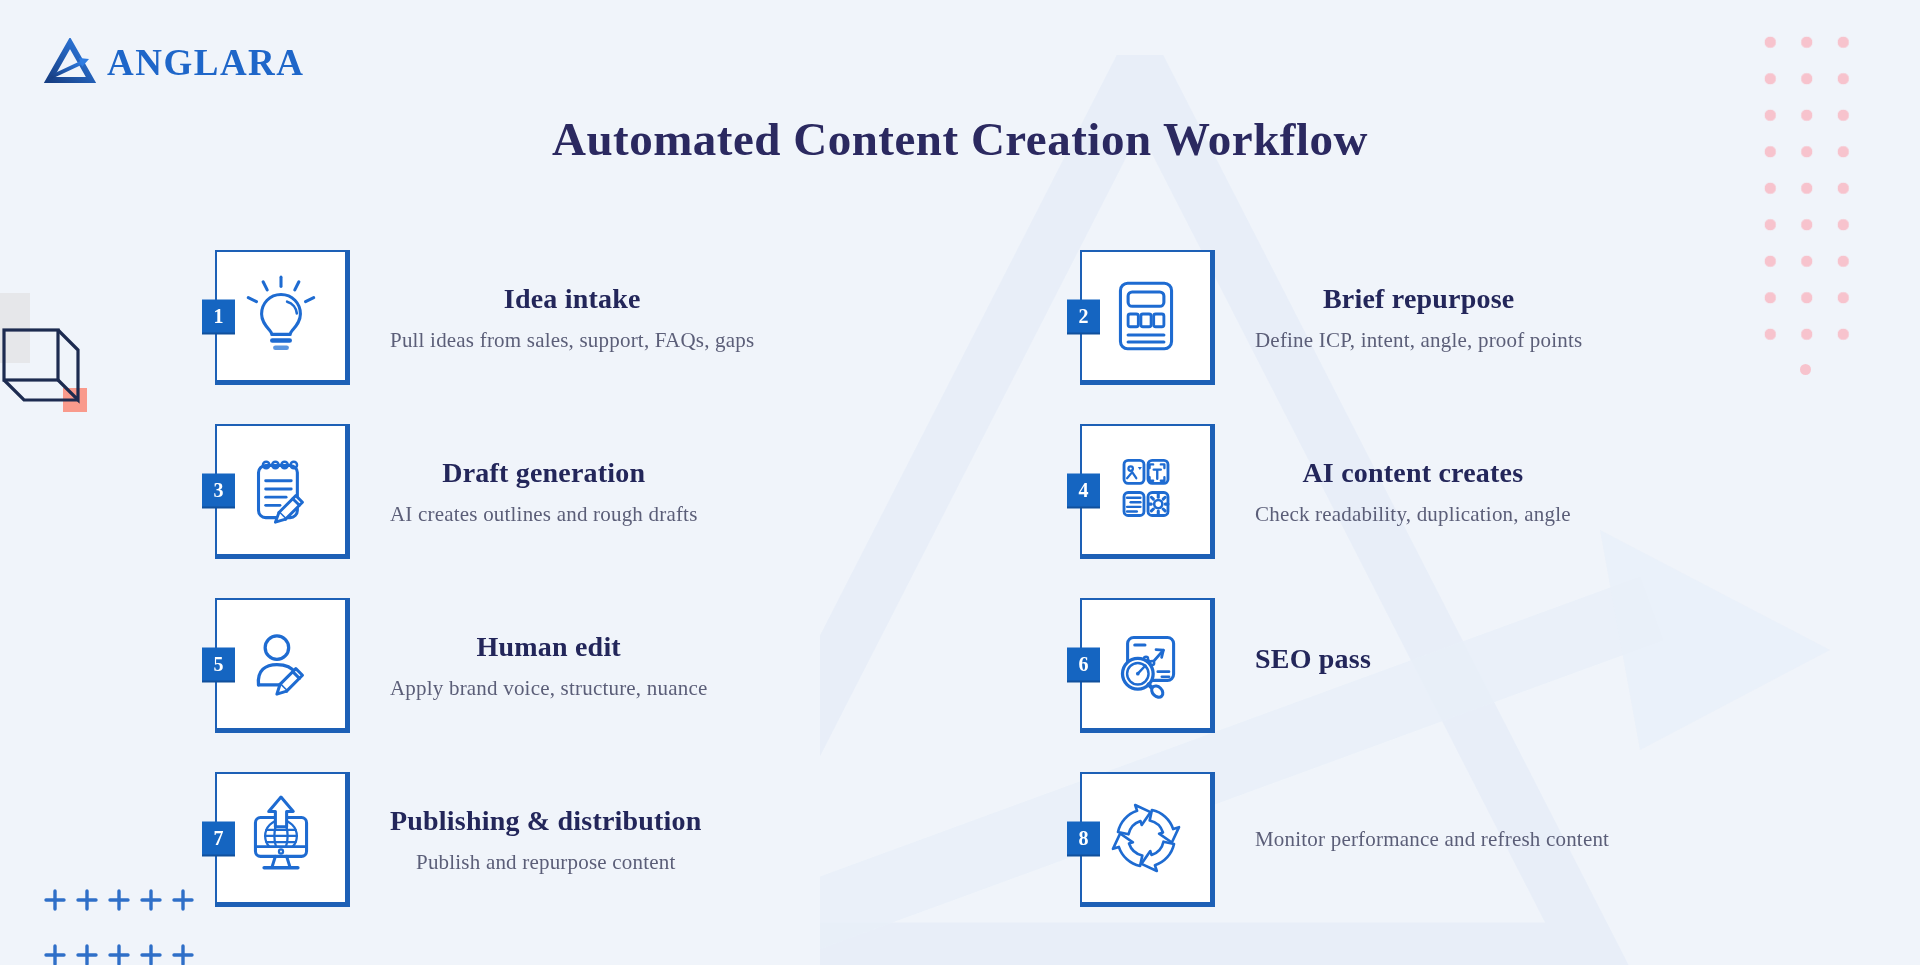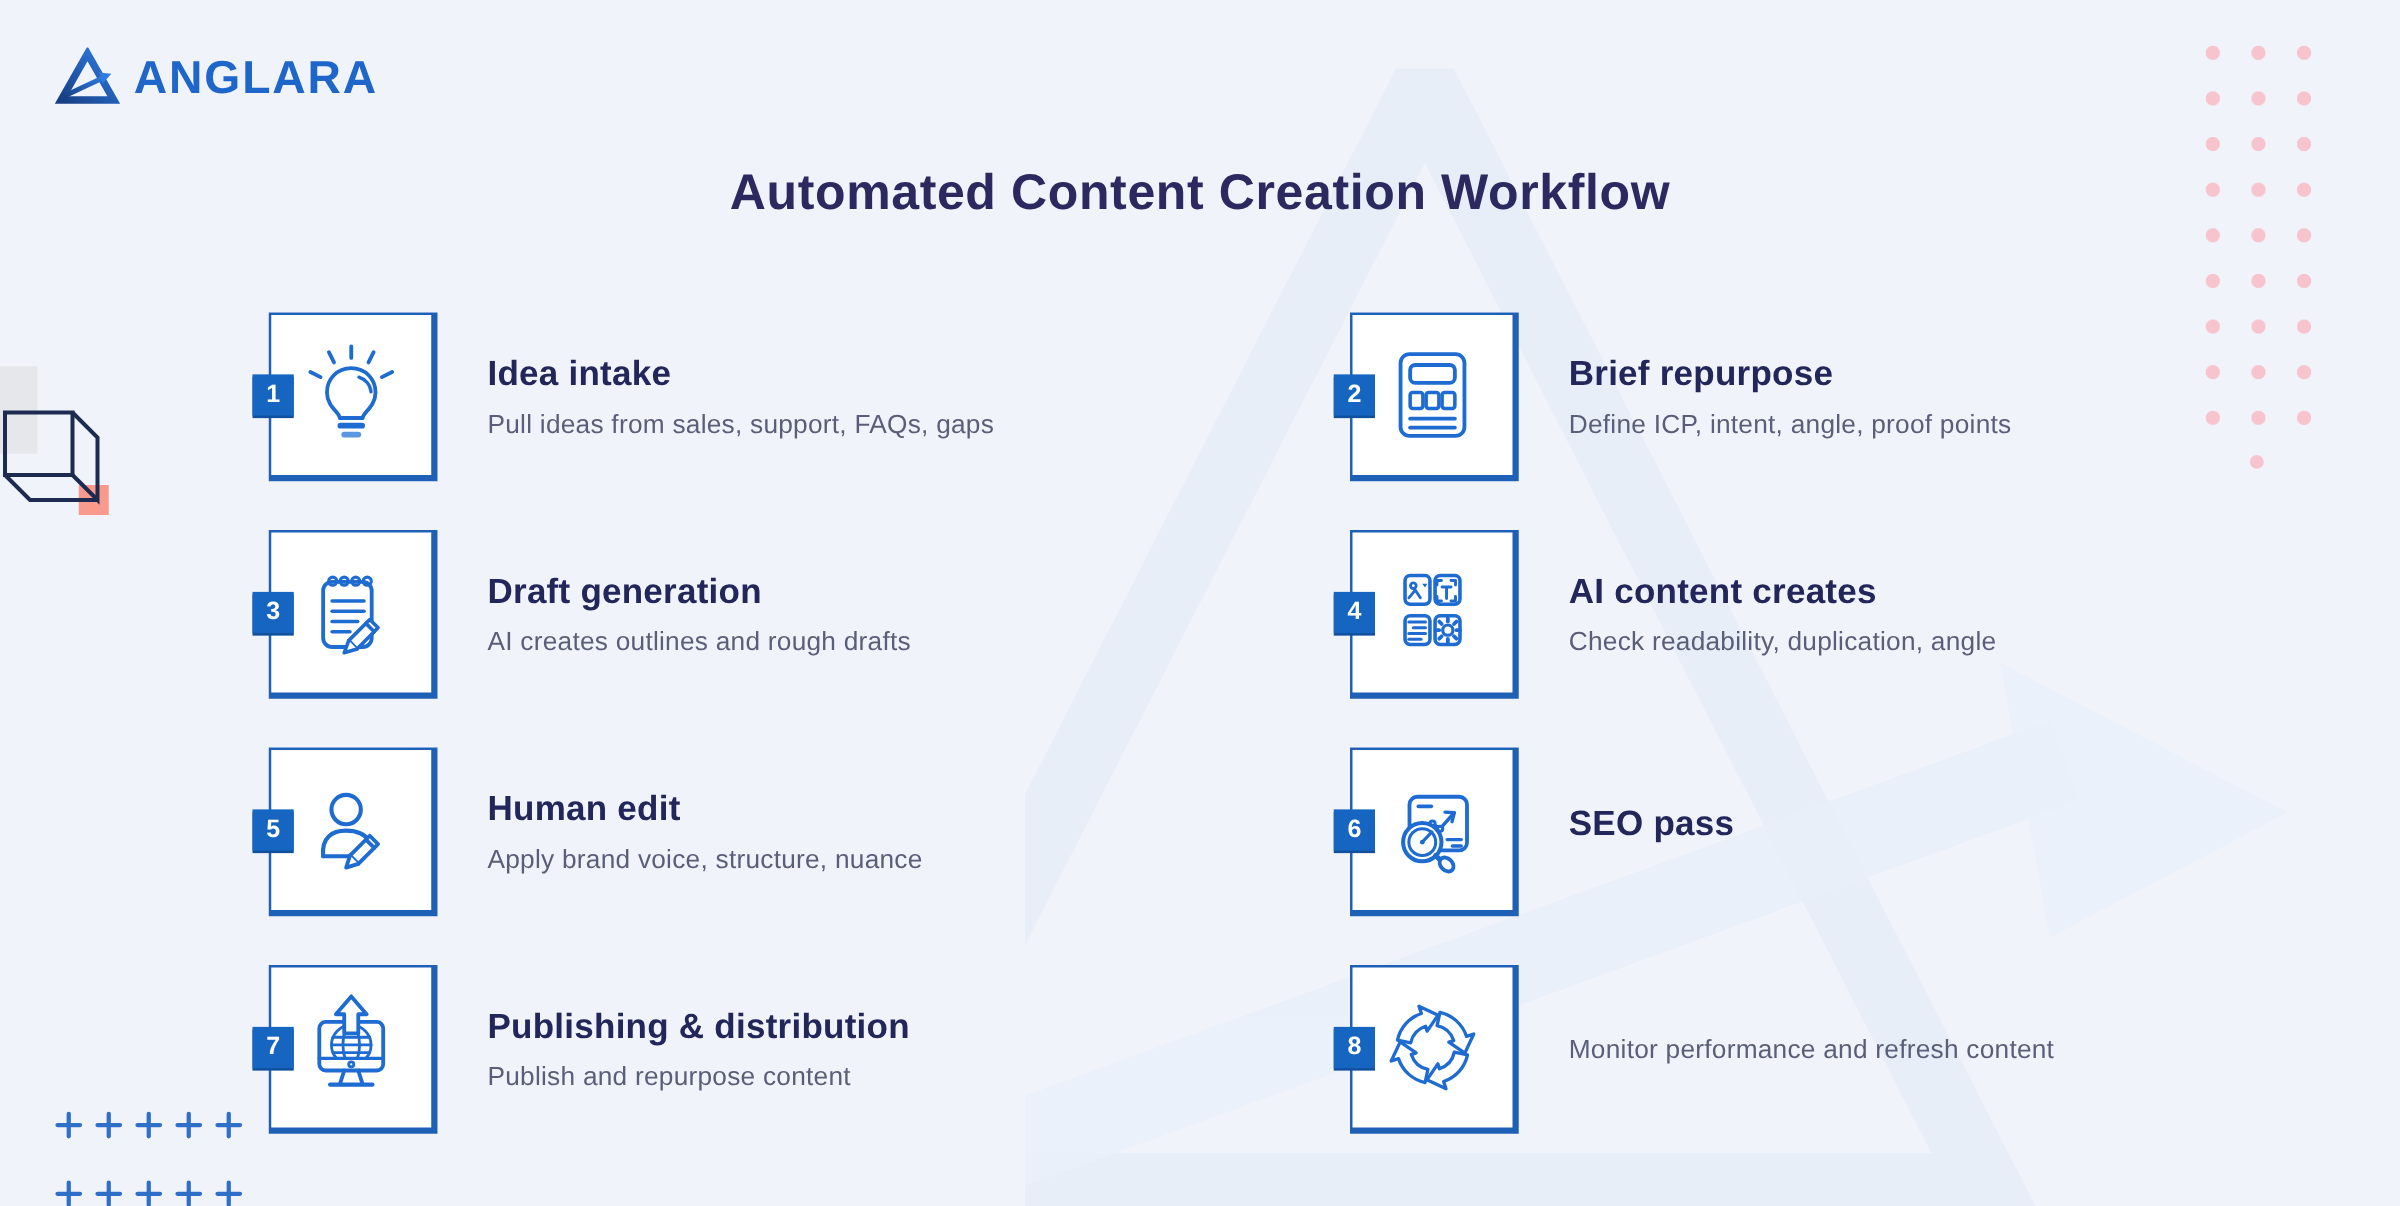--- a/index.html
+++ b/index.html
@@ -1,45 +1,45 @@
 <!DOCTYPE html>
 <html><head>
 <meta charset="utf-8">
 <style>
   html,body{margin:0;padding:0;}
   .canvas{position:relative;width:1920px;height:965px;background:#f0f4fa;overflow:hidden;
-          font-family:Liberation Sans, sans-serif;}
+          font-family:Liberation Serif, serif;}
   
   .watermark{position:absolute;left:820px;top:55px;width:1100px;height:910px;z-index:0;}
   
   .dots{position:absolute;left:1752px;top:24px;width:110px;height:329px;z-index:1;
         background-image:radial-gradient(circle,#f7c3cd 5.4px,rgba(247,195,205,0) 6px);
         background-size:36.5px 36.5px;}
   .extra-dot{position:absolute;left:1800px;top:364px;width:11px;height:11px;border-radius:50%;
         background:#f7c3cd;z-index:1;}
   
   .cube{position:absolute;left:0;top:290px;z-index:1;}
   .pluses{position:absolute;left:38px;top:882px;z-index:1;}
   
   .logo{position:absolute;left:43px;top:38px;display:flex;align-items:center;gap:10px;z-index:2;}
   .logo-text{font-size:37px;font-weight:800;color:#1e66c9;letter-spacing:1.5px;}
   
-  .page-title{position:absolute;left:0;top:132px;width:100%;margin:0;text-align:center;
-        font-size:40px;font-weight:700;color:#2b2960;letter-spacing:.5px;z-index:2;}
+  .page-title{position:absolute;left:0;top:112px;width:100%;margin:0;text-align:center;
+        font-size:47px;font-weight:700;color:#2b2960;letter-spacing:.5px;z-index:2;}
   
   .steps{position:absolute;left:215px;top:250px;display:grid;z-index:2;
         grid-template-columns:865px 840px;grid-auto-rows:135px;row-gap:39px;}
   .step{display:flex;align-items:center;}
   .iconbox{position:relative;width:135px;height:135px;box-sizing:border-box;background:#ffffff;
         border:2px solid #1d60b6;border-right-width:5px;border-bottom-width:5px;
         display:flex;align-items:center;justify-content:center;flex:0 0 135px;}
   .badge{position:absolute;left:-15px;top:50%;transform:translateY(-50%);width:33px;height:33px;
         background:#1565c1;color:#ffffff;font-size:20px;font-weight:700;
         display:flex;align-items:center;justify-content:center;box-shadow:0 2px 0 #11509c;}
-  .txt{margin-left:40px;}
+  .txt{margin-left:40px;text-align:center;}
   .txt h2{margin:0 0 13px 0;font-size:28px;font-weight:700;color:#23265a;letter-spacing:.2px;}
   .txt p{margin:0;font-size:21px;font-weight:400;color:#5b5e78;letter-spacing:.2px;}
   .icn{stroke:#1e6bd1;fill:none;stroke-linecap:round;stroke-linejoin:round;}
 </style>
 </head>
 <body>
 
 <div class="canvas">
 
   <svg class="watermark" viewBox="0 0 1100 910">

